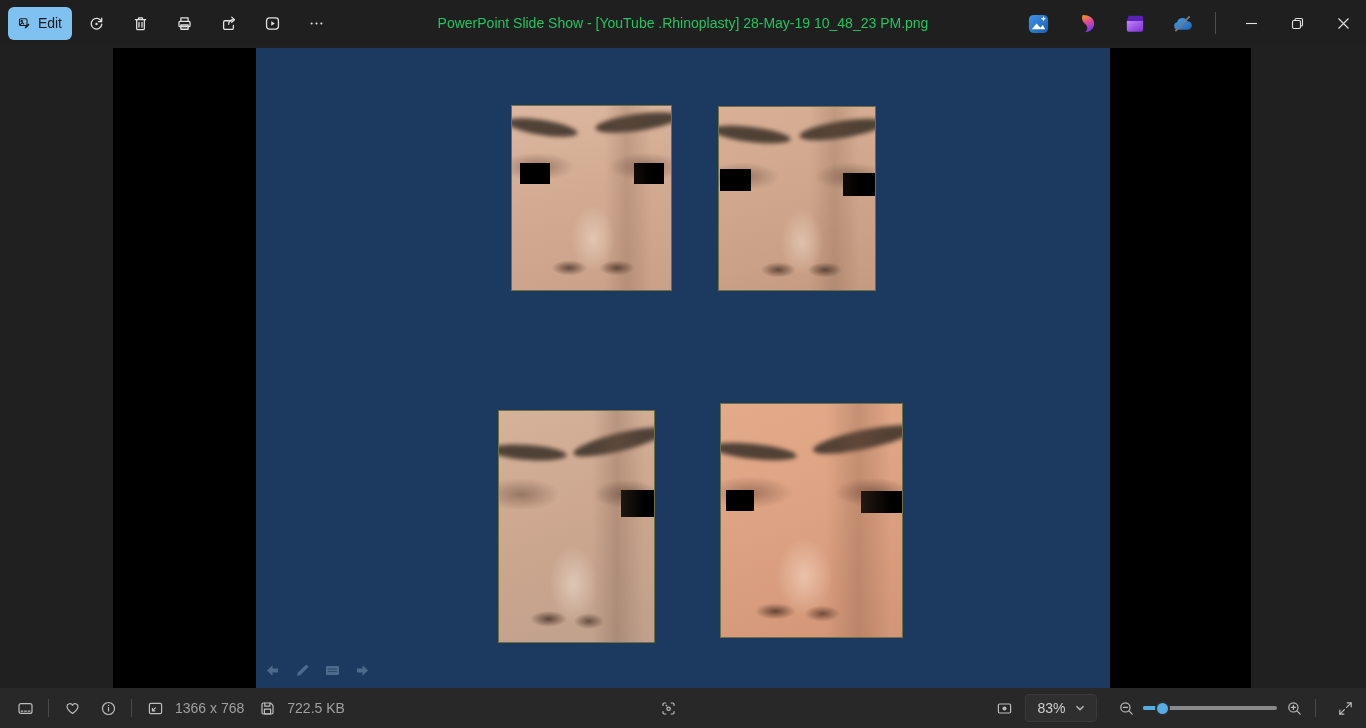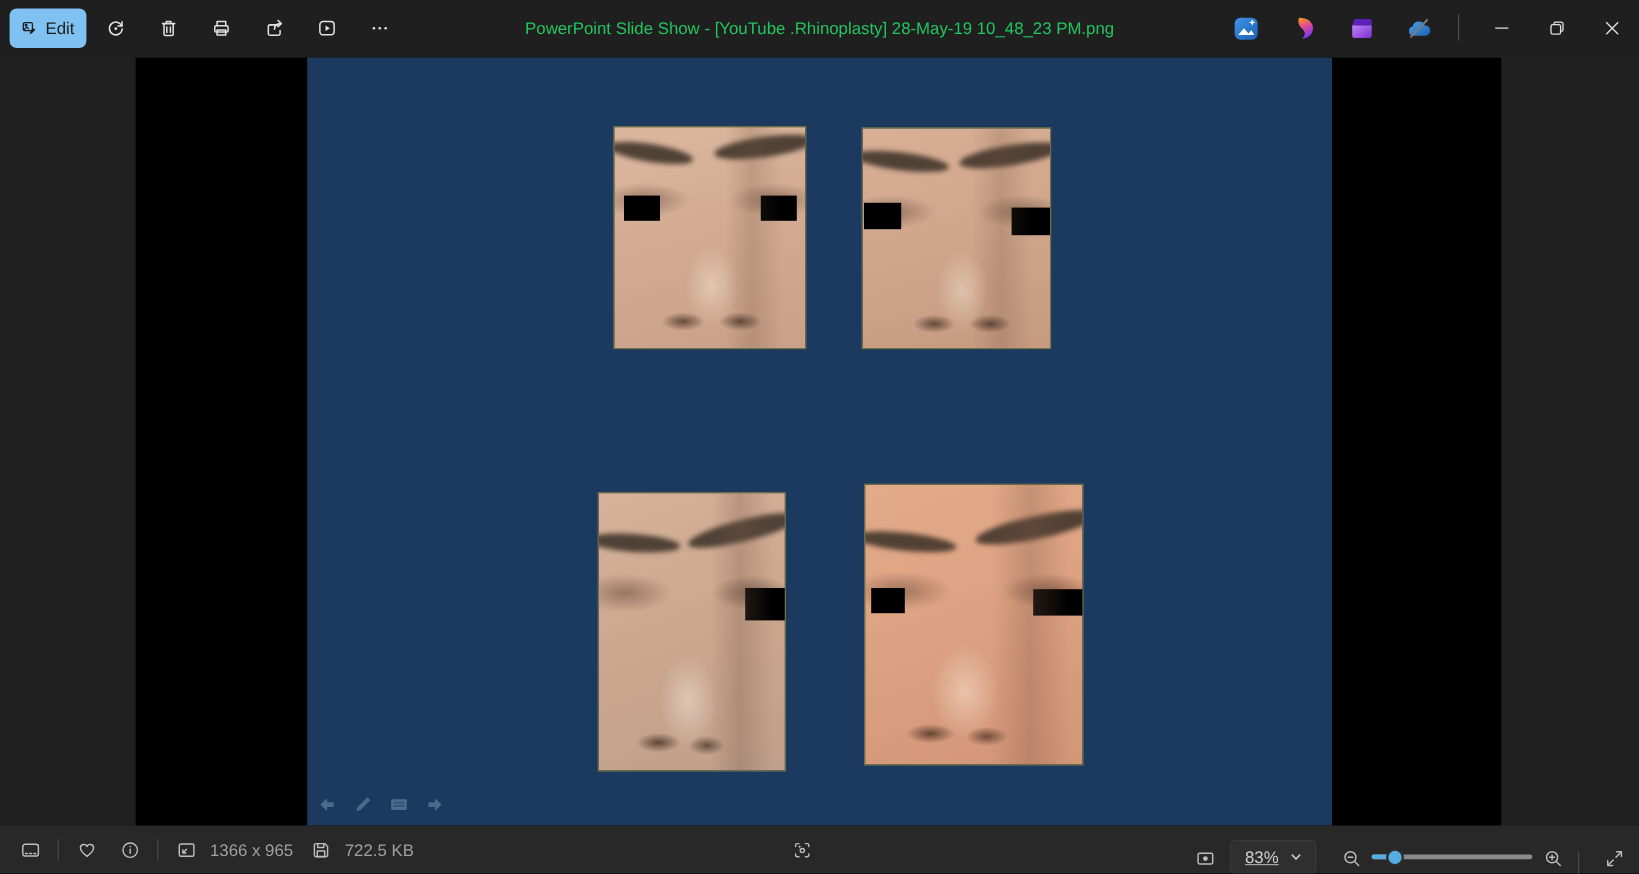--- a/index.html
+++ b/index.html
@@ -111,22 +111,22 @@
   
   .ppt-nav { position:absolute; left:8px; top:614px; display:flex; gap:13px; }
   .ppt-nav .nav-btn { width:17px; height:17px; display:flex; align-items:center;
     justify-content:center; color:#5d7a9c; opacity:.75; }
   .ppt-nav svg { width:17px; height:17px; fill:currentColor; }
 
   
   .statusbar { position:absolute; left:0; top:688px; width:1366px; height:40px;
     background:#282828; display:flex; align-items:center; color:#a6a6a6; font-size:14px; }
   .sb-left { display:flex; align-items:center; gap:10px; padding-left:12px; }
-  .sb-right { position:absolute; right:0; top:0; height:40px; display:flex; align-items:flex-end;
-    padding-right:8px;text-decoration:underline; }
+  .sb-right { position:absolute; right:0; top:0; height:40px; display:flex; align-items:center;
+    padding-right:8px; }
   .sb-icon { display:flex; align-items:center; justify-content:center; width:26px; height:26px;
     color:#bdbdbd; }
   .sb-icon svg { width:17px; height:17px; stroke:currentColor; fill:none; stroke-width:1.2;
     stroke-linecap:round; stroke-linejoin:round; }
   .sb-divider { width:1px; height:18px; background:#4a4a4a; }
   .sb-text { color:#a0a0a0; white-space:nowrap; }
   .sb-meta { display:flex; align-items:center; gap:7px; }
   .center-search { position:absolute; left:50%; top:0; transform:translateX(-28px); height:40px;
     display:flex; align-items:center; }
   .zoom-dropdown { display:flex; align-items:center; justify-content:center; gap:9px;
@@ -357,21 +357,21 @@
         </svg>
       </div>
       <div class="sb-divider"></div>
       <div class="sb-meta">
         <div class="sb-icon">
           <svg viewBox="0 0 17 17">
             <rect x="2.4" y="3.4" width="12.2" height="10.2" rx="1.4"></rect>
             <path d="M5.4 10.8 l3-3 M5.4 8.4 v2.4 h2.4"></path>
           </svg>
         </div>
-        <span class="sb-text">1366 x 965</span>
+        <span class="sb-text">1366 x 768</span>
       </div>
       <div class="sb-meta">
         <div class="sb-icon">
           <svg viewBox="0 0 17 17">
             <path d="M3 4.4 a1.4 1.4 0 0 1 1.4-1.4 h7.2 l2.4 2.4 v7.2 a1.4 1.4 0 0 1 -1.4 1.4 h-8.2 a1.4 1.4 0 0 1 -1.4-1.4 z"></path>
             <path d="M5.8 3.2 v3 h5 v-3"></path>
             <rect x="5.4" y="9.2" width="6.2" height="4.6"></rect>
           </svg>
         </div>
         <span class="sb-text">722.5 KB</span>

